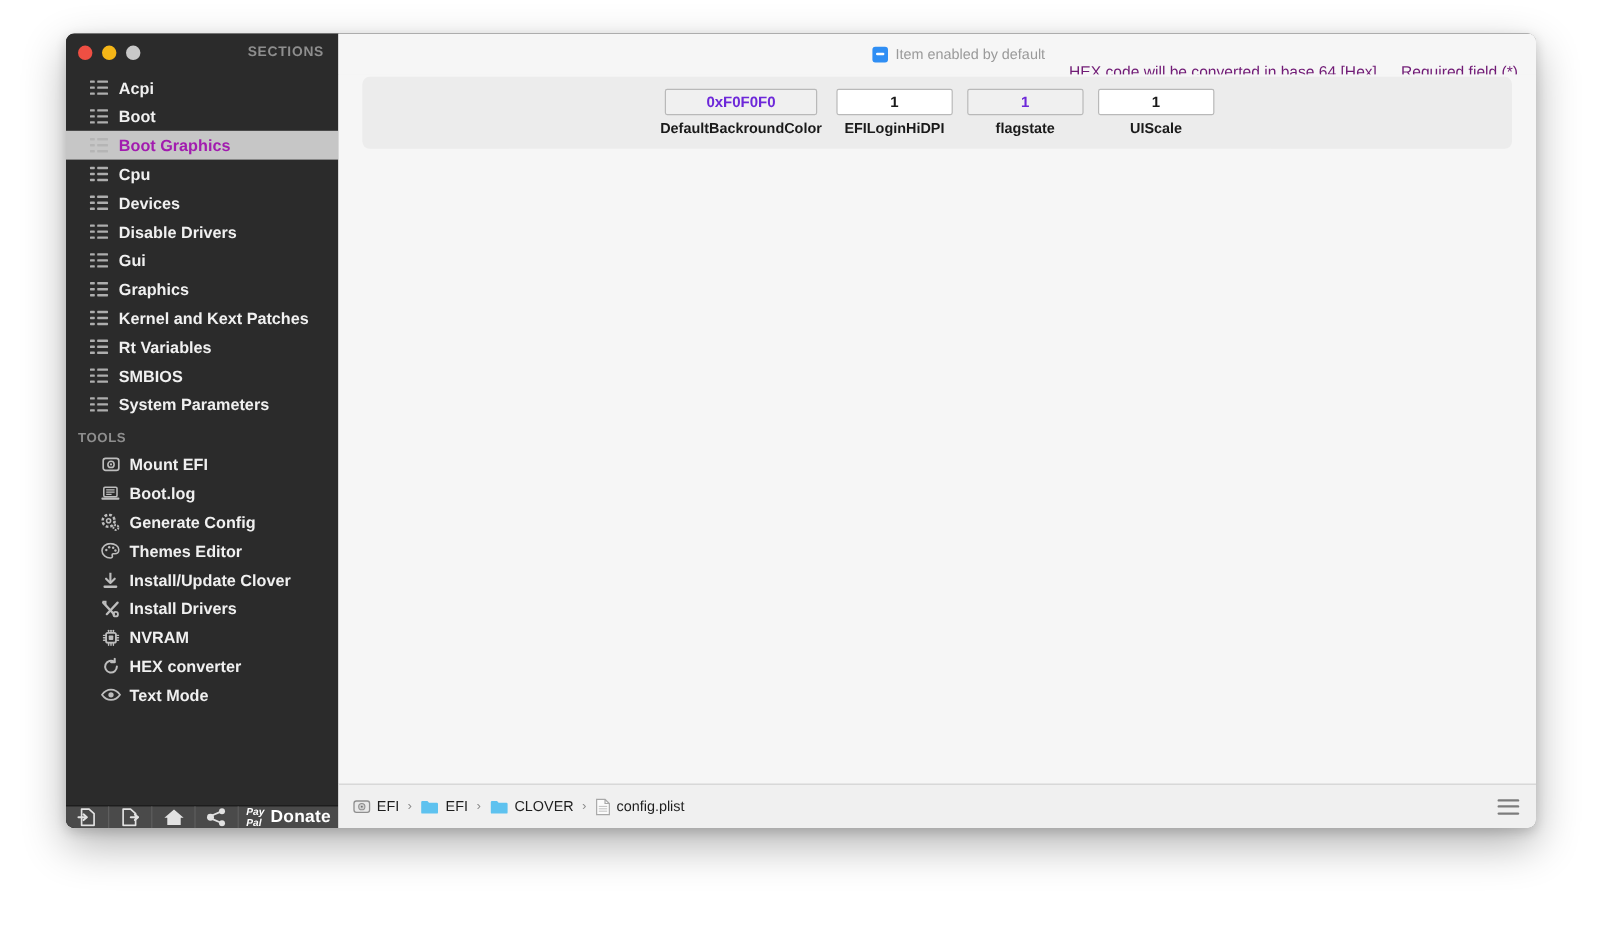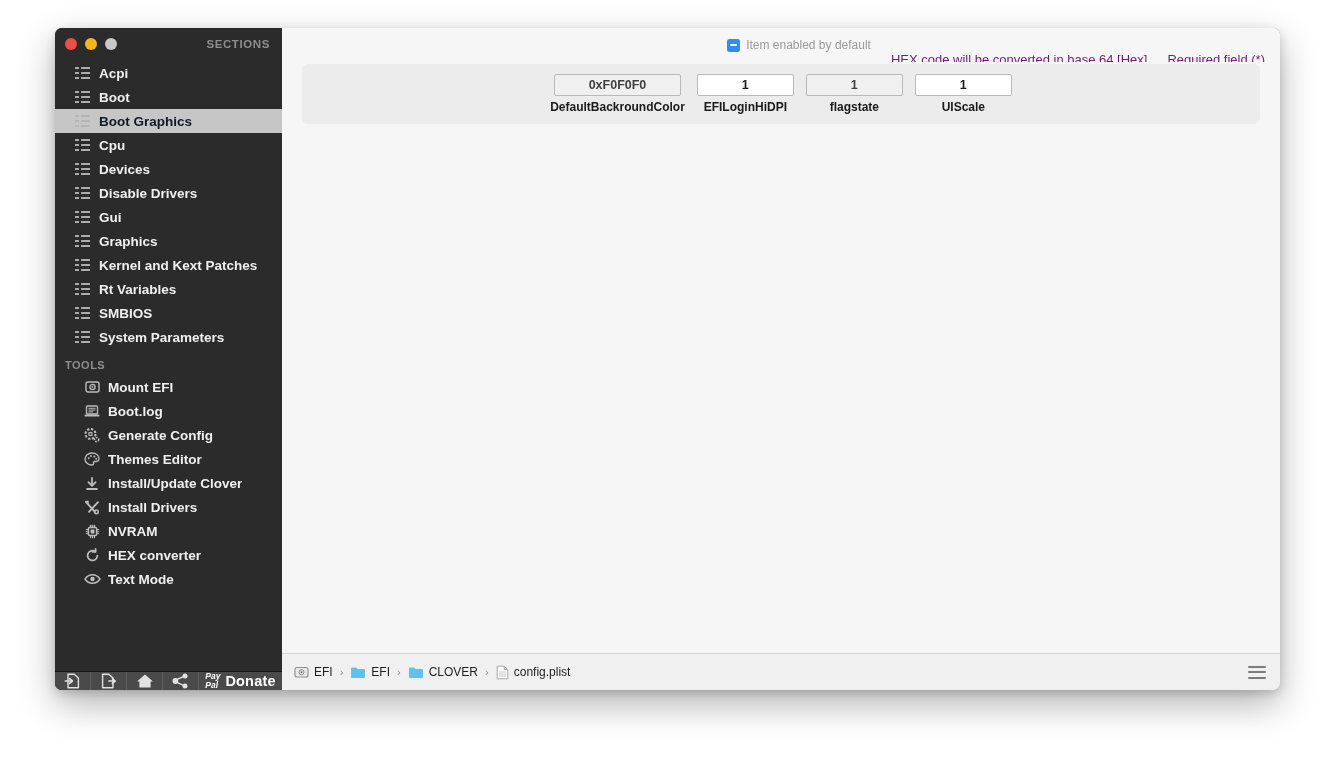--- a/index.html
+++ b/index.html
@@ -78,21 +78,21 @@
     display: flex;
     align-items: center;
     padding-left: 20px;
     color: #f0f0f0;
     font-size: 13.5px;
     font-weight: bold;
     cursor: default;
   }
   .nav-row.selected {
     background: #c6c6c6;
-    color: #0f172a;
+    color: #a21caf;
   }
   .nav-row.selected .ico-list i { background: #b5b5b5; }
 
   .nav-label { white-space: nowrap; }
 
   
   .ico-list {
     width: 15px; height: 12px;
     margin-right: 9px;
     display: grid;
@@ -226,21 +226,21 @@
     border-radius: 2px;
     background: #ffffff;
     display: flex; align-items: center; justify-content: center;
     font-size: 12.5px;
     font-weight: bold;
     color: #1a1a1a;
     cursor: text;
   }
   .field-input.dim {
     background: #f0f0f0;
-    color: #404040;
+    color: #6d28d9;
   }
   .field-label {
     margin-top: 4px;
     font-size: 12px;
     font-weight: bold;
     color: #1a1a1a;
     white-space: nowrap;
   }
   .w-hex   { width: 127px; }
   .w-dpi   { width: 97px; }

